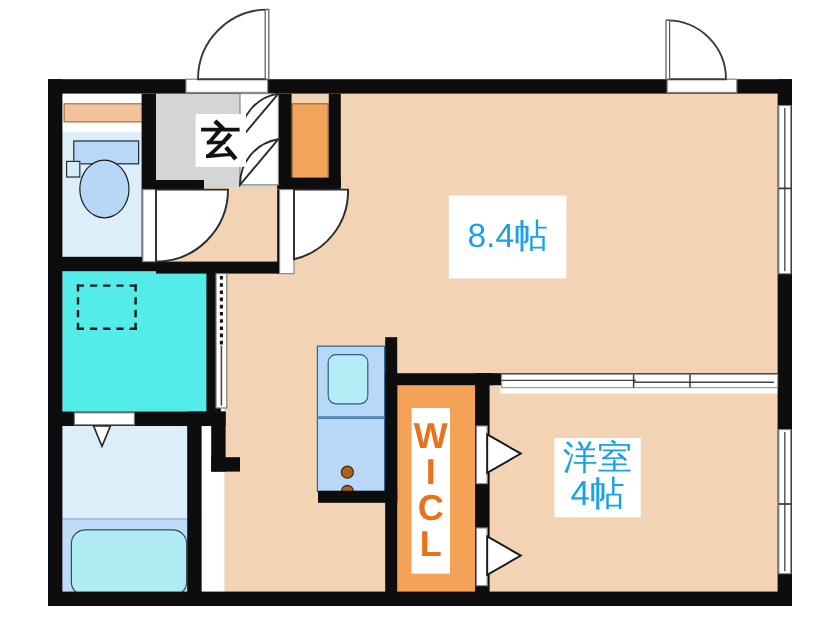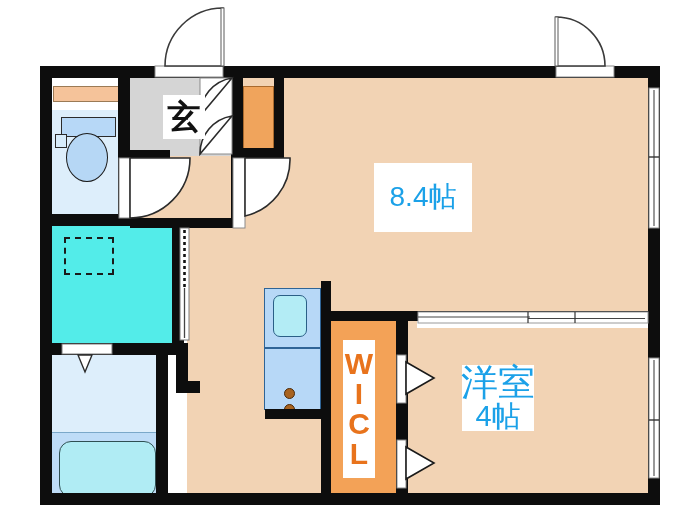--- a/index.html
+++ b/index.html
@@ -129,21 +129,21 @@
     <rect x="649" y="358" width="10" height="120" fill="#ffffff" stroke="#8a8a8a" stroke-width="1"></rect>
     <line x1="654" y1="360" x2="654" y2="476" stroke="#555555" stroke-width="1.2"></line>
     <line x1="649" y1="420" x2="659" y2="420" stroke="#333333" stroke-width="1.4"></line>
   </svg>
 
   <div class="label lbl-blue" style="left:374px;top:163px;width:98px;height:69px;">
     <span style="font-size:28px;font-weight:400;">8.4帖</span>
   </div>
 
   <div class="label lbl-blue" style="left:462px;top:365px;width:72px;height:66px;">
-    <span style="font-size:37px;font-weight:400;">洋室</span>
+    <span style="font-size:29px;font-weight:400;">洋室</span>
     <span style="font-size:29px;font-weight:400;">4帖</span>
   </div>
 
   <div class="vlabel" style="left:343px;top:340px;width:32px;height:138px;">
     <span style="font-size:30px;">W</span>
     <span style="font-size:30px;">I</span>
     <span style="font-size:30px;">C</span>
     <span style="font-size:30px;">L</span>
   </div>
 

